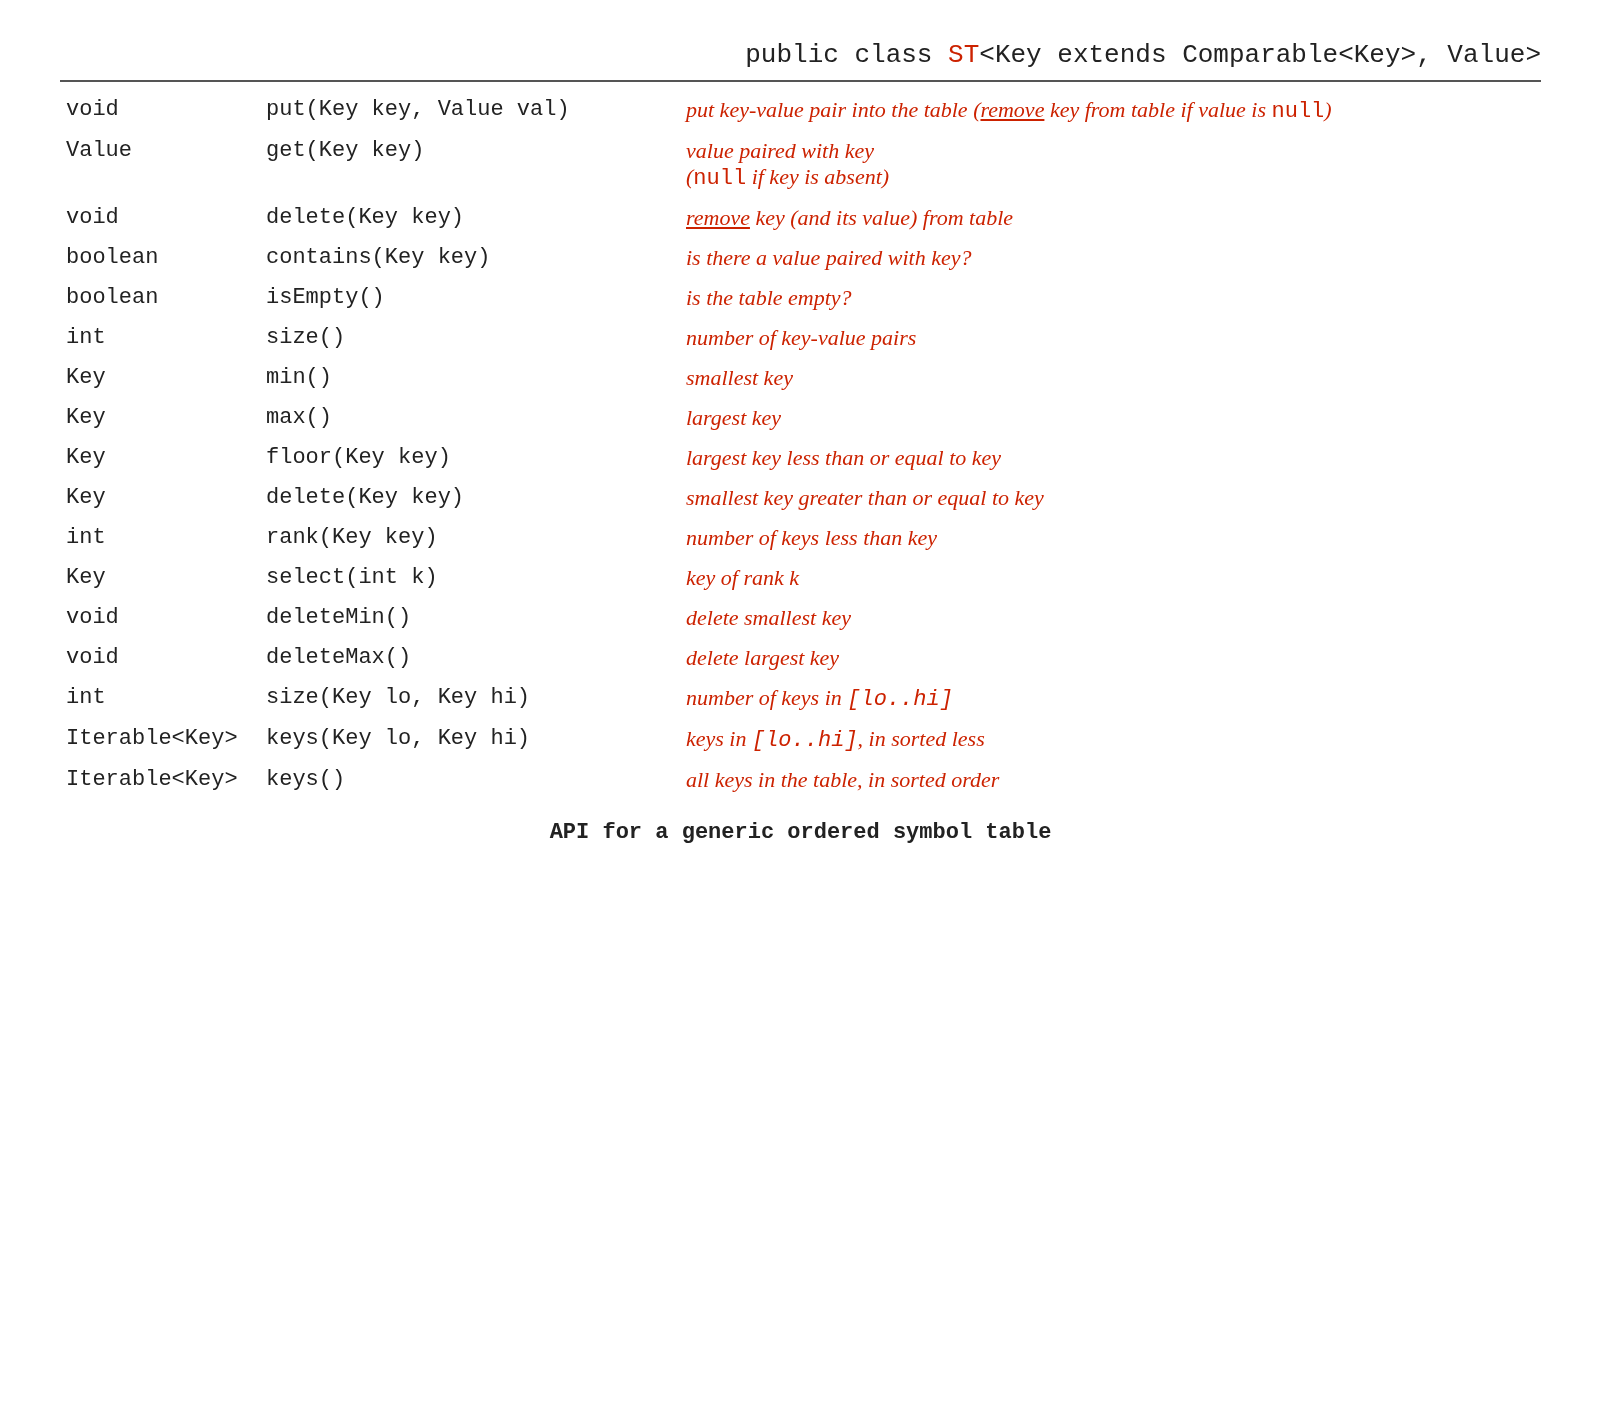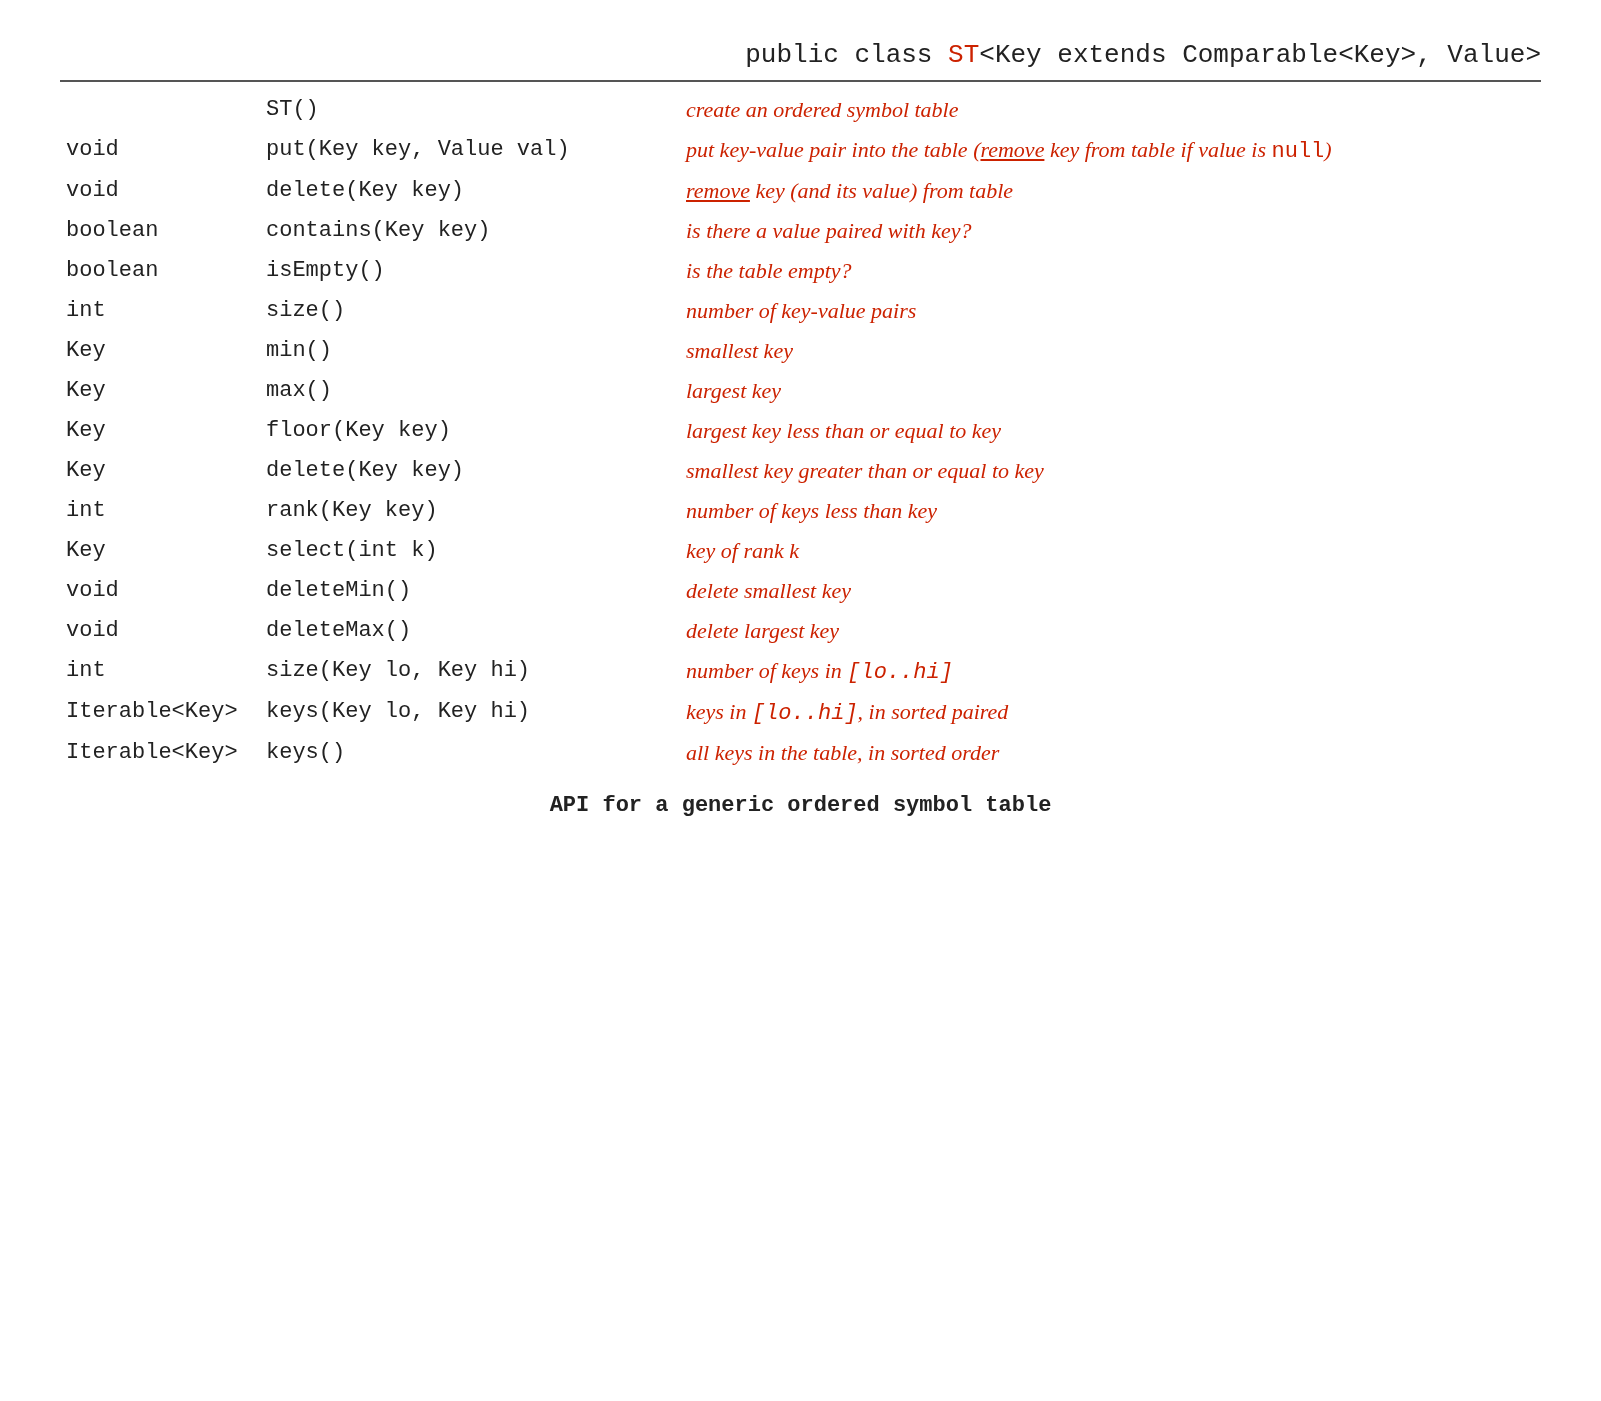--- a/index.html
+++ b/index.html
@@ -94,29 +94,29 @@
 <body>
 
 <div class="class-header">
   <span>public class </span><span class="st-red">ST</span><span>&lt;Key extends Comparable&lt;Key&gt;, Value&gt;</span>
 </div>
 
 <hr class="divider">
 
 <table class="api-table">
   <tbody id="api-tbody">
-  <tr>
-        <td class="col-return"><span></span></td>
-        <td class="col-method">ST()</td>
-        <td class="col-desc mixed"><em>create an ordered symbol table</em></td>
-      </tr>
       <tr>
         <td class="col-return"><span>void</span></td>
         <td class="col-method">put(Key key, Value val)</td>
         <td class="col-desc mixed"><em>put key-value pair into the table (<span style="text-decoration:underline; font-style:italic;">remove</span> key from table if value is </em><span class="mono">null</span><em>)</em></td>
+      </tr>
+      <tr>
+        <td class="col-return"><span>Value</span></td>
+        <td class="col-method">get(Key key)</td>
+        <td class="col-desc mixed"><em>value paired with</em> key<br><em>(<span class="mono">null</span> if key <em>is absent</em>)</em></td>
       </tr>
       <tr>
         <td class="col-return"><span>void</span></td>
         <td class="col-method">delete(Key key)</td>
         <td class="col-desc mixed"><em><span style="text-decoration:underline; font-style:italic;">remove</span></em><em> key (and its value) from table</em></td>
       </tr>
       <tr>
         <td class="col-return"><span>boolean</span></td>
         <td class="col-method">contains(Key key)</td>
         <td class="col-desc mixed"><em>is there a value paired with</em> key<em>?</em></td>
@@ -172,21 +172,21 @@
         <td class="col-desc mixed"><em>delete largest key</em></td>
       </tr>
       <tr>
         <td class="col-return"><span>int</span></td>
         <td class="col-method">size(Key lo, Key hi)</td>
         <td class="col-desc mixed"><em>number of keys in</em> <span class="mono"><em>[lo..hi]</em></span></td>
       </tr>
       <tr>
         <td class="col-return"><span>Iterable&lt;Key&gt;</span></td>
         <td class="col-method">keys(Key lo, Key hi)</td>
-        <td class="col-desc mixed"><em>keys in</em> <span class="mono"><em>[lo..hi]</em></span><em>, in sorted paired</em></td>
+        <td class="col-desc mixed"><em>keys in</em> <span class="mono"><em>[lo..hi]</em></span><em>, in sorted less</em></td>
       </tr>
       <tr>
         <td class="col-return"><span>Iterable&lt;Key&gt;</span></td>
         <td class="col-method">keys()</td>
         <td class="col-desc mixed"><em>all keys in the table, in sorted order</em></td>
       </tr>
     </tbody>
 </table>
 
 <div class="caption">API for a generic ordered symbol table</div>

